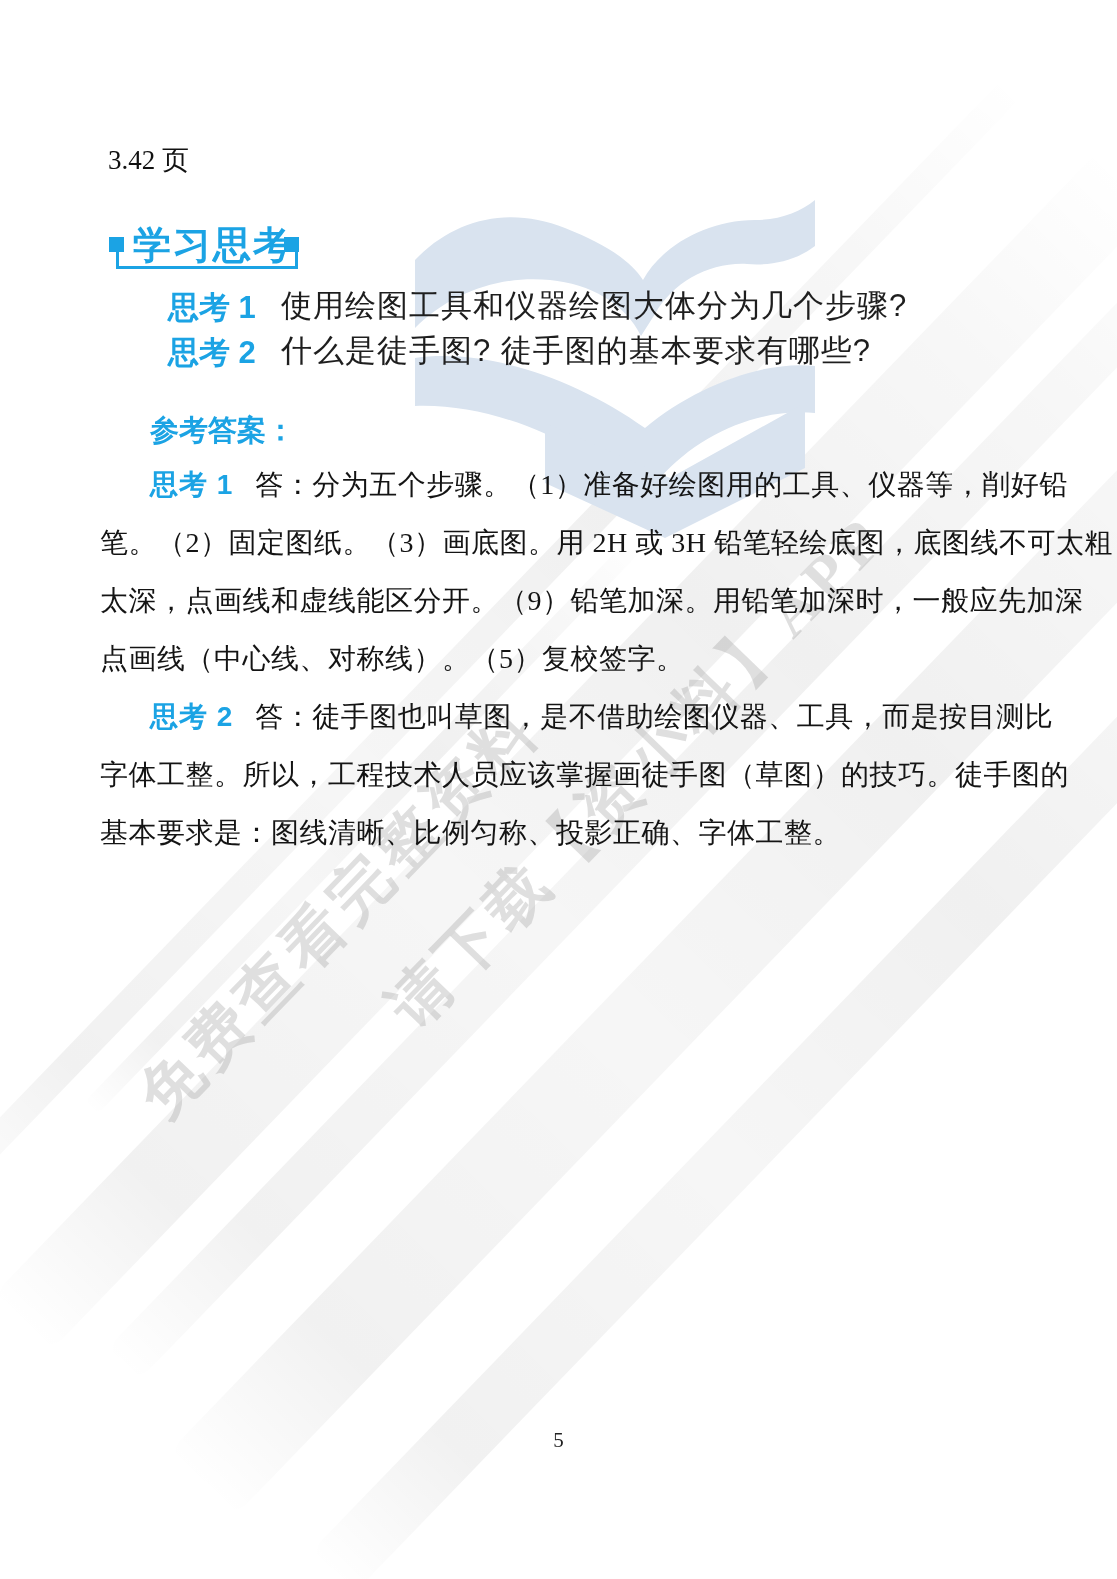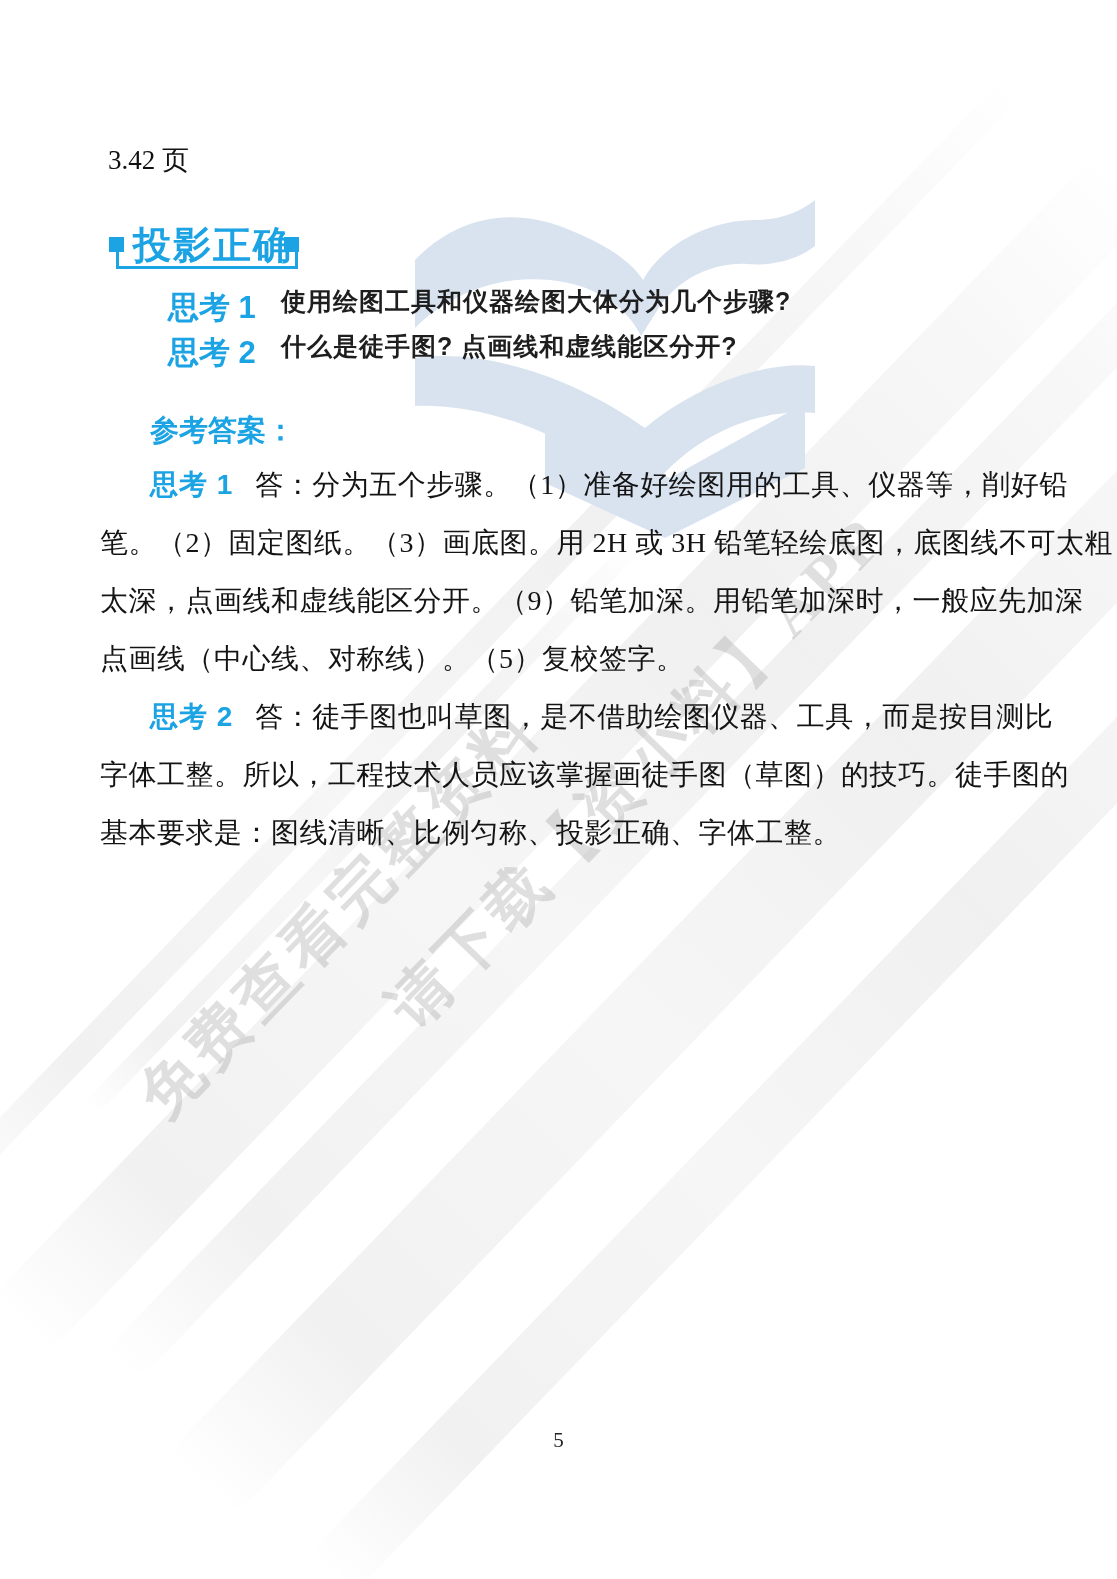--- a/index.html
+++ b/index.html
@@ -72,21 +72,21 @@
     border-right:3px solid var(--accent);
     border-bottom:3px solid var(--accent);
   }
   .q-label {
     font-family:"Liberation Sans","DejaVu Sans",sans-serif;
     font-weight:bold; font-size:31px; color:var(--accent);
     white-space:nowrap;
   }
   .q-text {
     font-family:"Liberation Sans","DejaVu Sans",sans-serif;
-    font-weight:bold; font-size:25px; color:#1e1e1e;
+    font-weight:normal; font-size:31px; color:#1e1e1e;
     letter-spacing:1px; white-space:nowrap;
   }
   .ql1{ left:168px; top:287px; } .qt1{ left:281px; top:285px; }
   .ql2{ left:168px; top:332px; } .qt2{ left:281px; top:330px; }
   .ref-heading {
     left:150px; top:411px;
     font-family:"Liberation Sans","DejaVu Sans",sans-serif;
     font-weight:bold; font-size:29px; color:var(--accent);
   }
   .answers {
@@ -134,29 +134,29 @@
 
   <div class="wm wm1">免费查看完整资料</div>
   <div class="wm wm2">请下载【资小料】APP</div>
 
   <div class="content">
 
     <div class="abs note">3.42 页</div>
 
     <div>
       <div class="sq sq-l"></div>
-      <div class="abs sec-title">投影正确</div>
+      <div class="abs sec-title">学习思考</div>
       <div class="sq sq-r"></div>
       <div class="bracket"></div>
     </div>
 
     <div class="abs q-label ql1">思考 1</div>
     <div class="abs q-text qt1">使用绘图工具和仪器绘图大体分为几个步骤?</div>
     <div class="abs q-label ql2">思考 2</div>
-    <div class="abs q-text qt2">什么是徒手图? 点画线和虚线能区分开?</div>
+    <div class="abs q-text qt2">什么是徒手图? 徒手图的基本要求有哪些?</div>
 
     <div class="abs ref-heading">参考答案：</div>
 
     <div class="abs answers">
       <div class="line">
         <span class="alabel">思考 1</span><span>答：分为五个步骤。（1）准备好绘图用的工具、仪器等，削好铅</span>
       </div>
       <div class="line">笔。（2）固定图纸。（3）画底图。用 2H 或 3H 铅笔轻绘底图，底图线不可太粗</div>
       <div class="line">太深，点画线和虚线能区分开。（9）铅笔加深。用铅笔加深时，一般应先加深</div>
       <div class="line">点画线（中心线、对称线）。（5）复校签字。</div>

